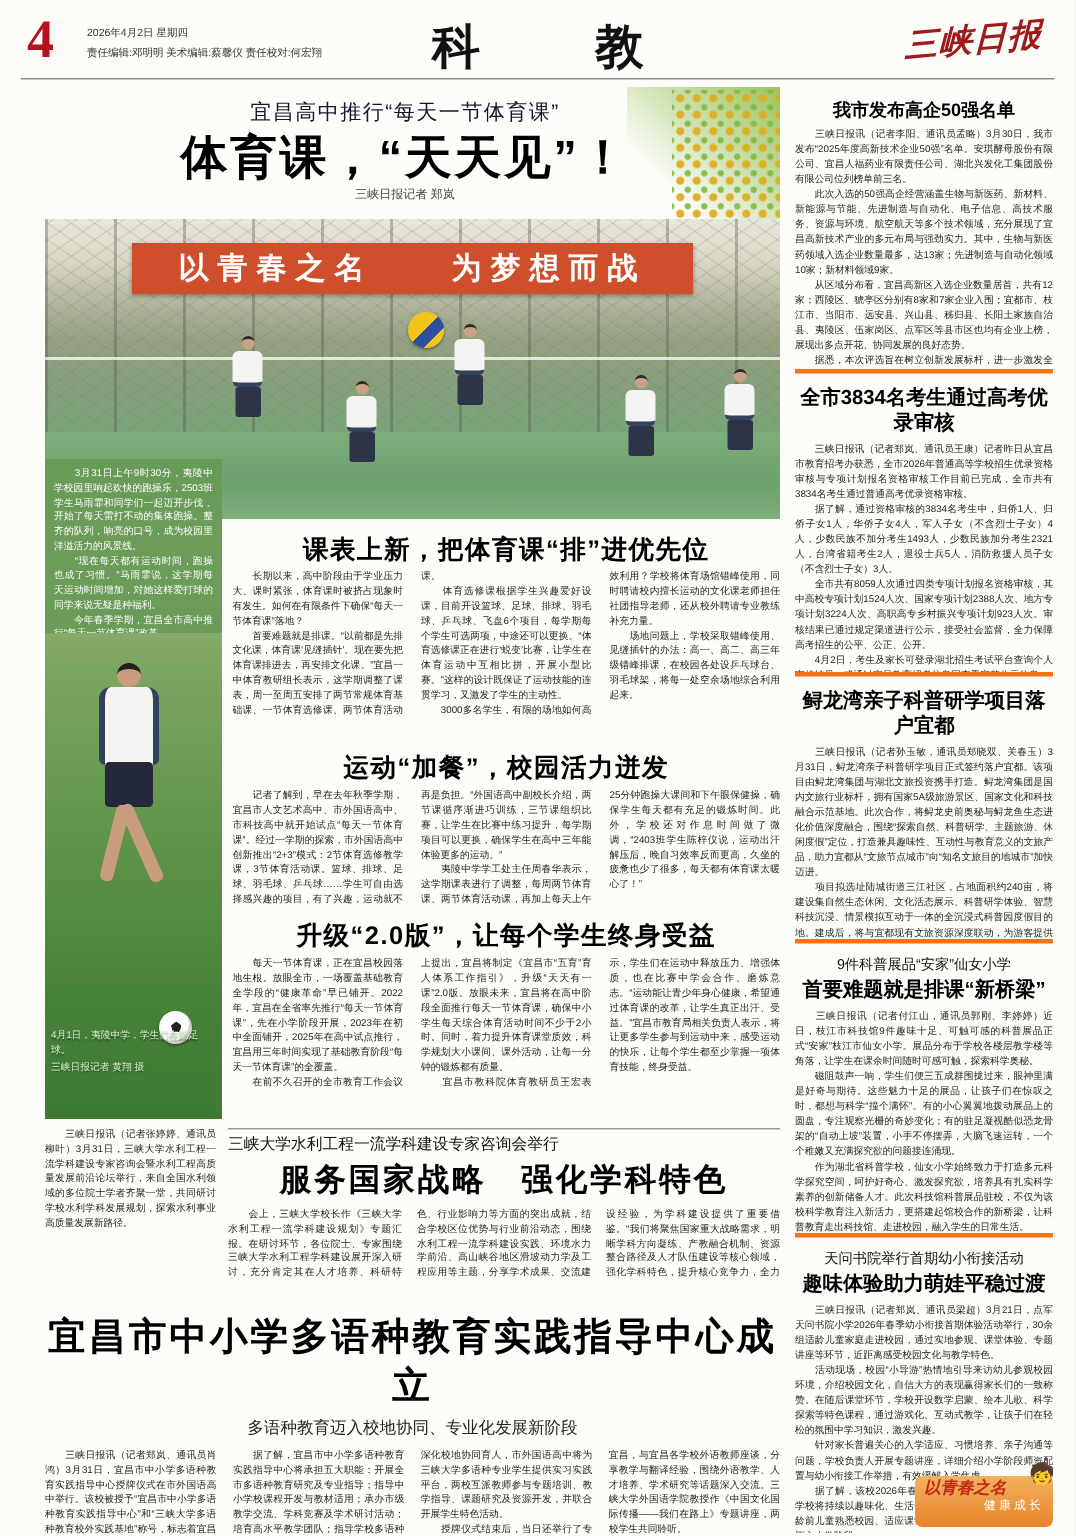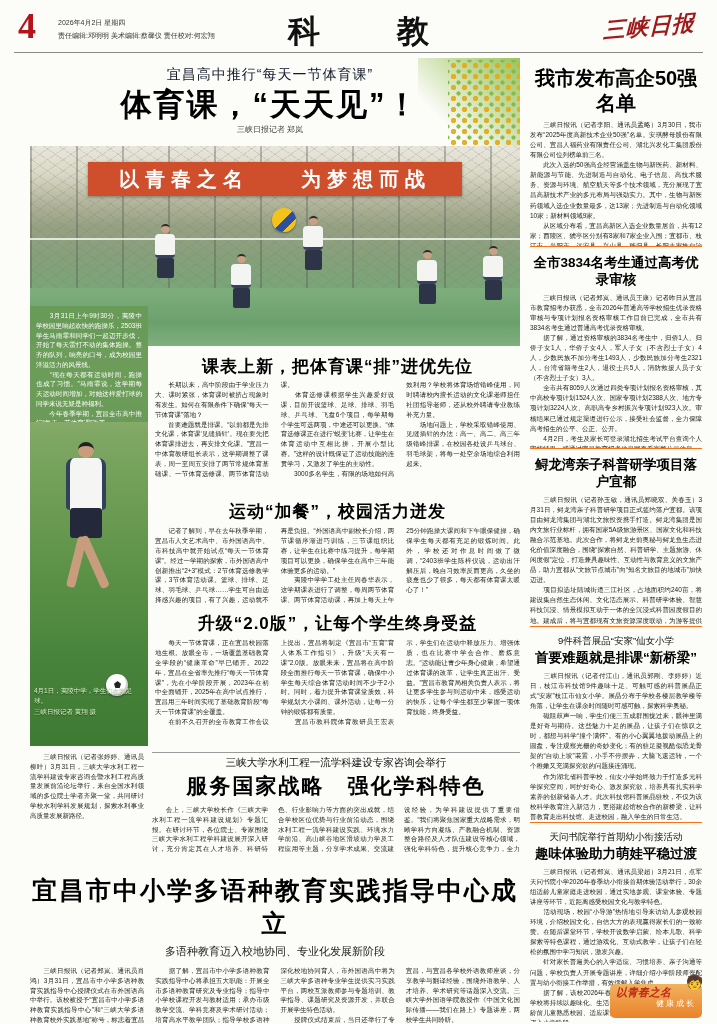--- a/index.html
+++ b/index.html
@@ -91,41 +91,41 @@
     color:#222; }
   #sec1-h { top:355px; } #sec1-b { top:380px; height:112px; }
   #sec2-h { top:500px; } #sec2-b { top:526px; height:80px; }
   #sec3-h { top:612px; } #sec3-b { top:638px; height:106px; }
 
   
   .boxart { position:absolute; left:30px; top:752px; width:490px; height:118px; display:flex; gap:8px; }
   .boxart .lead { width:114px; font-size:6.5px; line-height:1.5; text-align:justify;
     white-space:pre-line; overflow:hidden; color:#222; }
   .boxart .main { flex:1; border-top:1px solid #999; padding-top:3px; }
-  .boxart .bkicker { text-align:center; font-size:10.5px; color:#111; }
+  .boxart .bkicker { text-align:left; font-size:10.5px; color:#111; }
   .boxart .bheadline { text-align:center; font-size:21px; font-weight:bold; letter-spacing:2px;
     margin:2px 0 5px; color:#000; }
   .boxart .bbody { column-count:3; column-gap:10px; font-size:6.5px; line-height:1.5;
     text-align:justify; white-space:pre-line; overflow:hidden; height:58px; color:#222; }
 
   
   .bottomart { position:absolute; left:30px; top:874px; width:490px; }
   .bottomart .bigh { text-align:center; font-size:25px; font-weight:bold; letter-spacing:2px; color:#000; }
   .bottomart .sub { text-align:center; font-size:11px; color:#222; margin:4px 0 7px; }
   .bottomart .bbody { column-count:4; column-gap:11px; font-size:6.5px; line-height:1.5;
     text-align:justify; white-space:pre-line; overflow:hidden; height:92px; color:#222; }
 
   
   .rightcol { position:absolute; left:530px; top:58px; width:172px; }
   .rart { overflow:hidden; padding-top:8px; }
-  .rart + .rart { border-top:1px solid #f97316; }
+  .rart + .rart { border-top:3px solid #f97316; }
   .rart .rkicker { text-align:center; font-size:9.5px; color:#111; margin-bottom:2px; }
   .rart .rheadline { text-align:center; font-weight:bold; color:#000; line-height:1.25;
     margin-bottom:4px; }
-  .rh-big { font-size:20px; } .rh-mid { font-size:13.5px; }
+  .rh-big { font-size:12px; } .rh-mid { font-size:13.5px; }
   .rart .rbody { font-size:6.5px; line-height:1.55; text-align:justify; white-space:pre-line;
     color:#222; }
   #r1 { height:188px; } #r2 { height:202px; } #r3 { height:178px; } #r4 { height:196px; }
   #r5 { height:200px; position:relative; }
   .mascot { position:absolute; right:0; bottom:4px; width:92px; height:34px;
     background:linear-gradient(180deg,#f2b25e,#e8832a); border-radius:5px; padding:2px 6px; }
   .mascot .m1 { font-family:"Liberation Serif",serif; font-weight:bold; font-style:italic;
     font-size:11px; color:#c02a1a; line-height:1.1; white-space:nowrap; }
   .mascot .m2 { font-size:8px; color:#fff; text-align:right; letter-spacing:2px; }
   .kid-icon { position:absolute; right:-2px; top:-10px; font-size:14px; }

